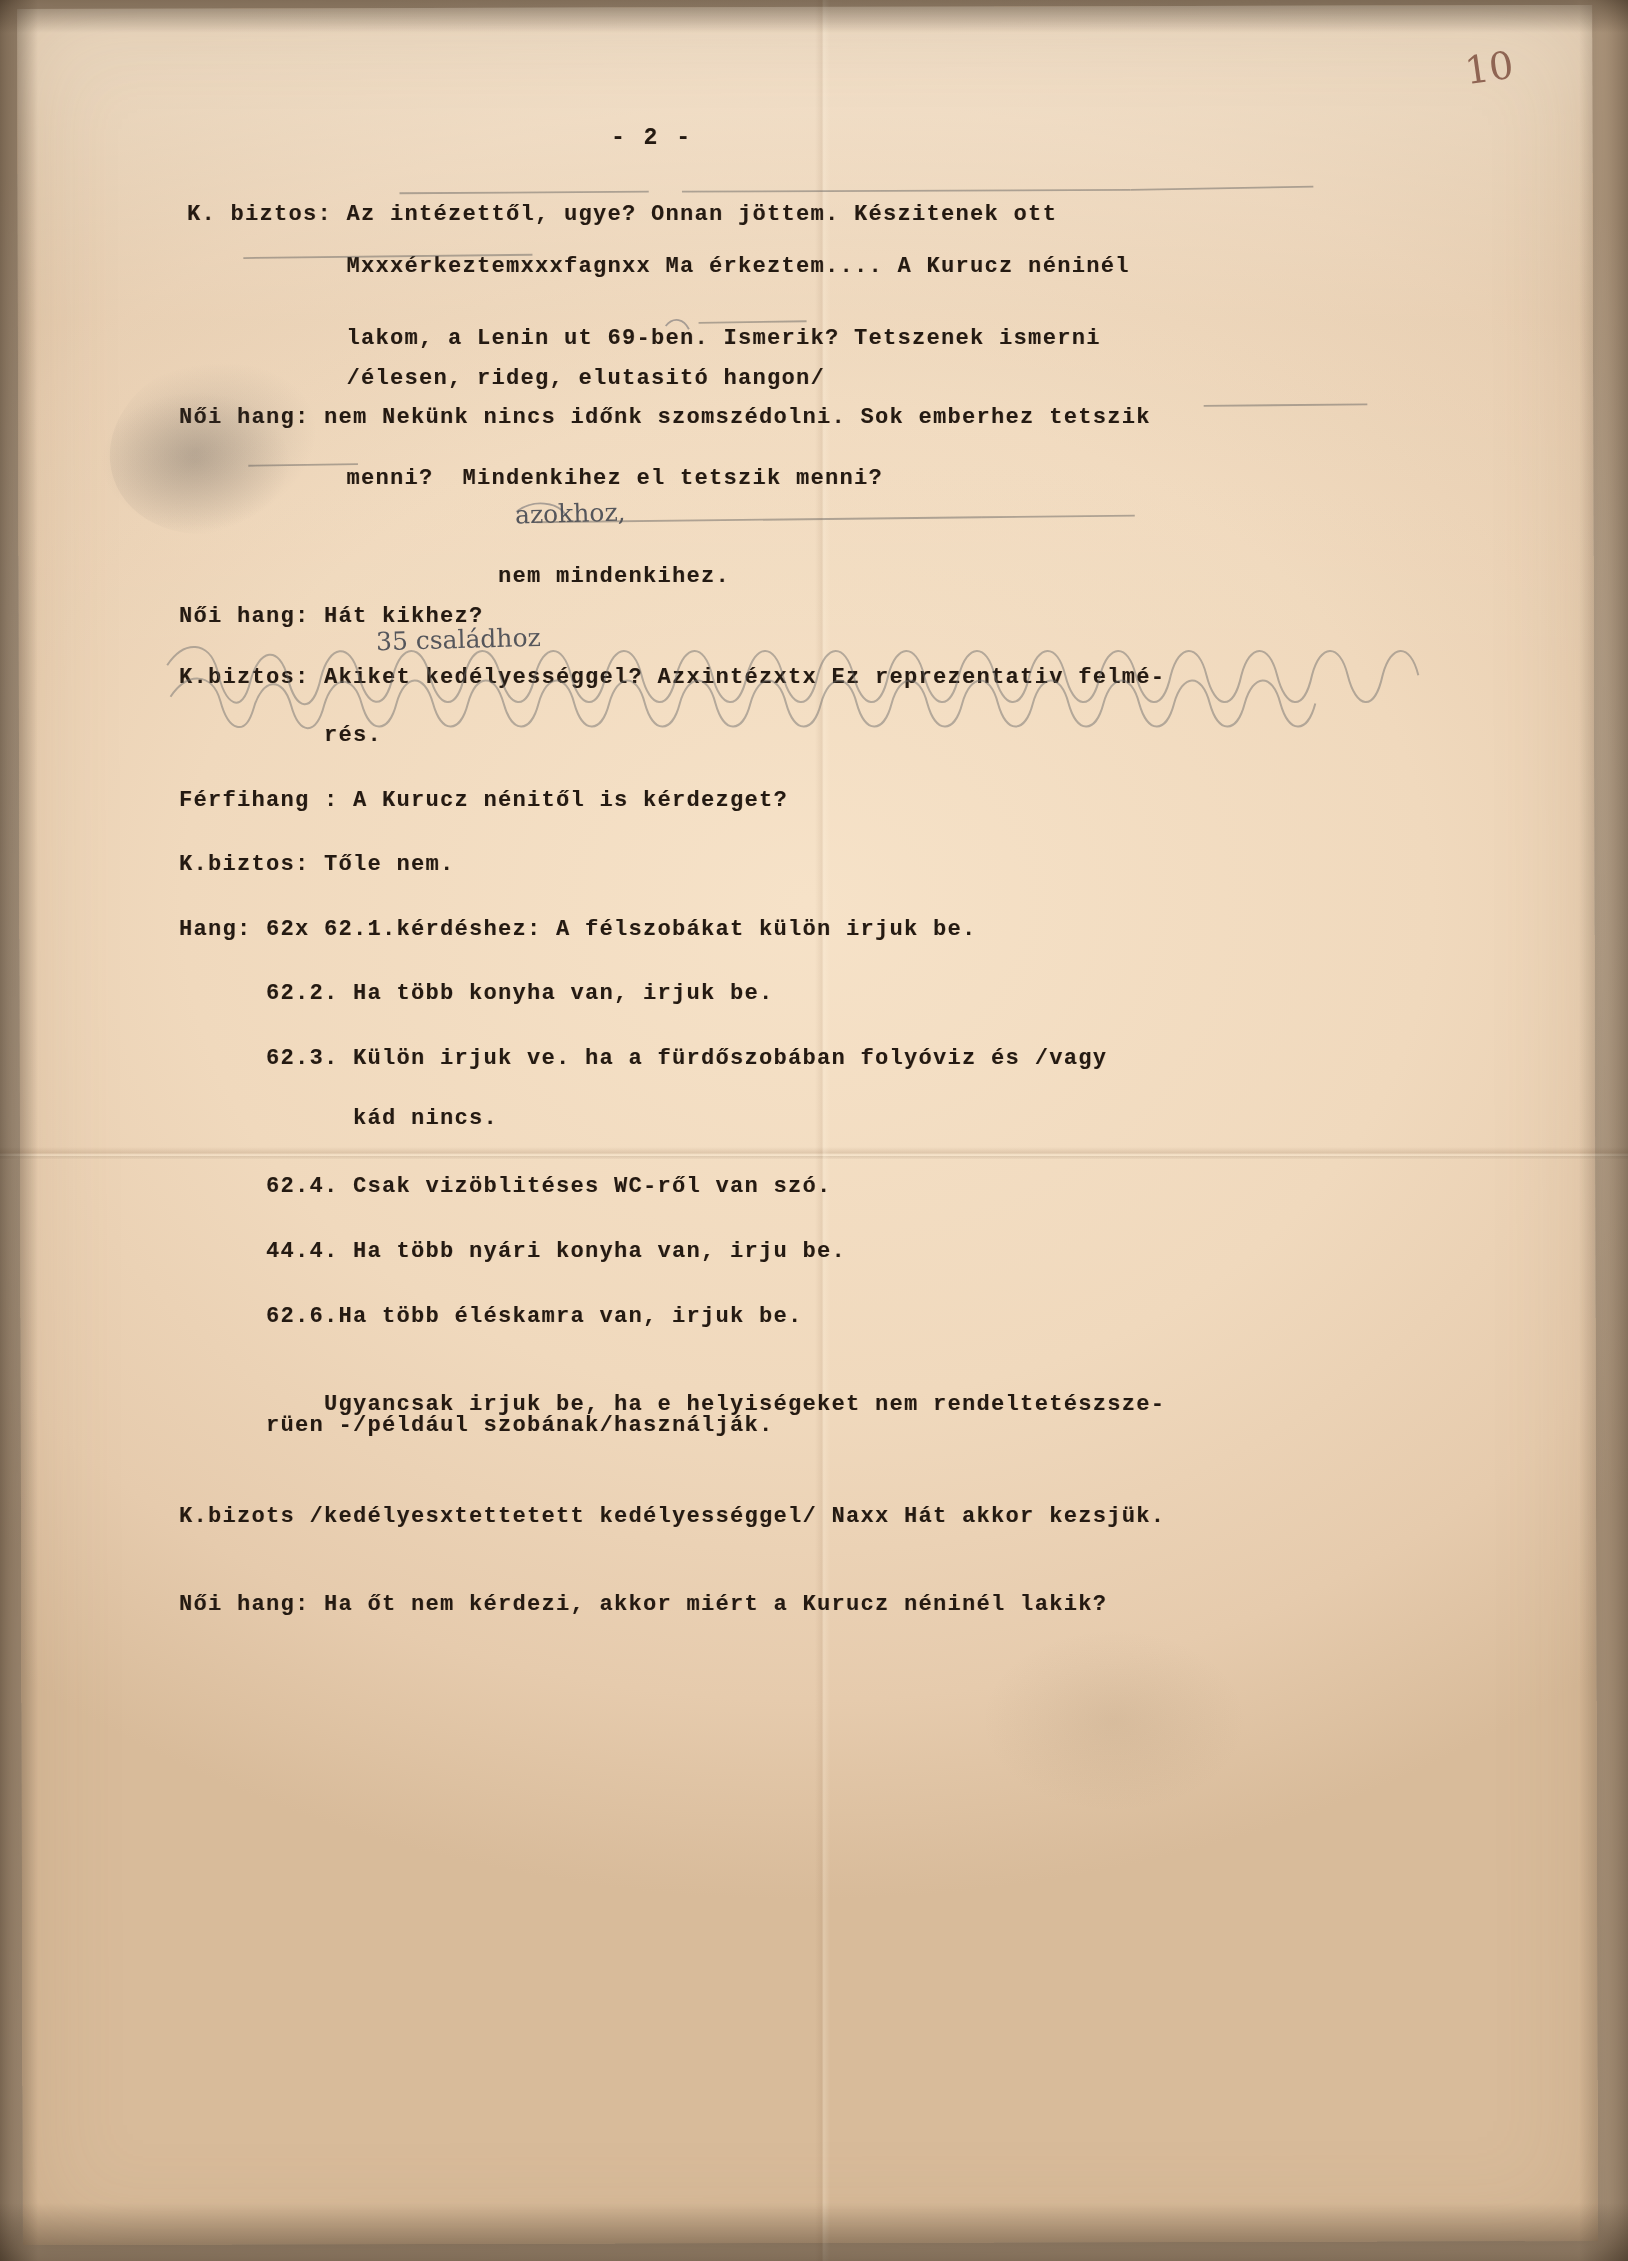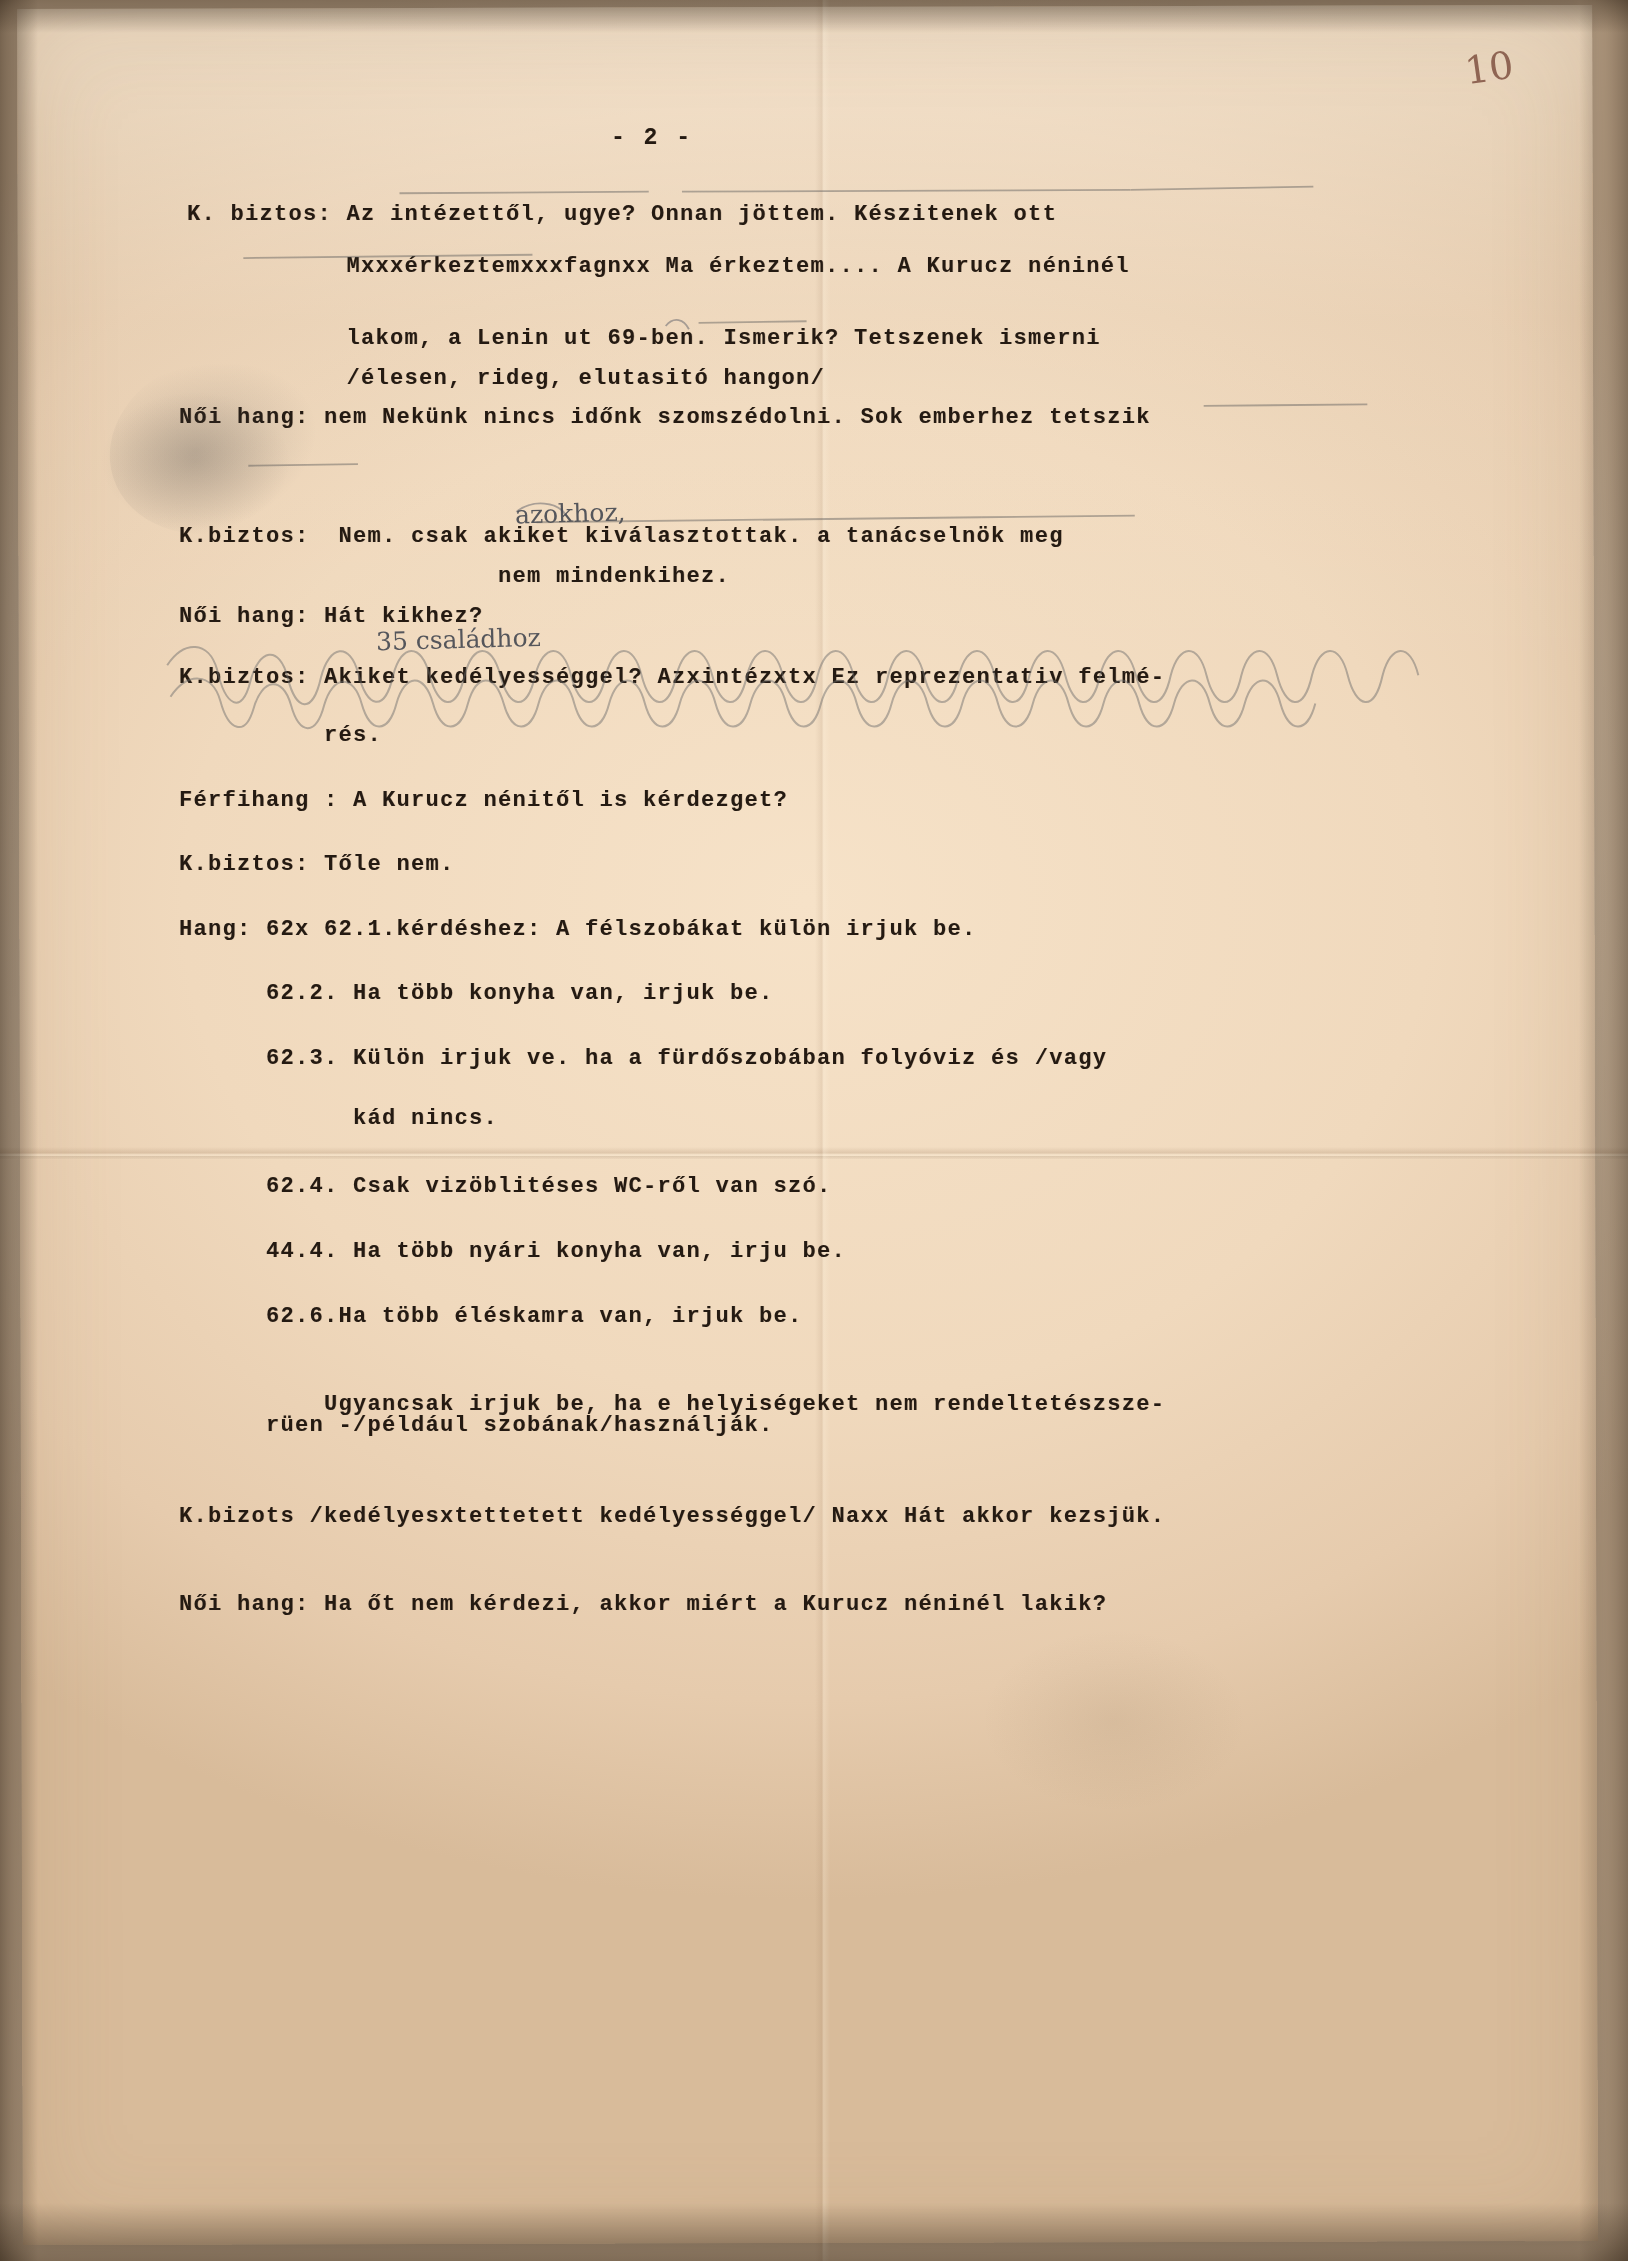--- a/index.html
+++ b/index.html
@@ -152,21 +152,21 @@
 
   <div class="typed">
 
     <div class="pgnum">- 2 -</div>
 
     <div class="ln" style="left:187px; top:202px;">K. biztos: Az intézettől, ugye? Onnan jöttem. Készitenek ott</div>
     <div class="ln" style="left:187px; top:254px;">           Mxxxérkeztemxxxfagnxx Ma érkeztem.... A Kurucz néninél</div>
     <div class="ln" style="left:187px; top:326px;">           lakom, a Lenin ut 69-ben. Ismerik? Tetszenek ismerni</div>
     <div class="ln" style="left:187px; top:366px;">           /élesen, rideg, elutasitó hangon/</div>
     <div class="ln" style="left:179px; top:405px;">Női hang: nem Nekünk nincs időnk szomszédolni. Sok emberhez tetszik</div>
-    <div class="ln" style="left:179px; top:524px;">K.biztos:  Nem. csak akiket kiválasztottak. a tanácselnök meg</div>
+    <div class="ln" style="left:187px; top:466px;">           menni?  Mindenkihez el tetszik menni?</div>
     <div class="ln" style="left:179px; top:564px;">                      nem mindenkihez.</div>
     <div class="ln" style="left:179px; top:604px;">Női hang: Hát kikhez?</div>
     <div class="ln" style="left:179px; top:665px;">K.biztos: Akiket kedélyességgel? Azxintézxtx Ez reprezentativ felmé-</div>
     <div class="ln" style="left:179px; top:723px;">          rés.</div>
     <div class="ln" style="left:179px; top:788px;">Férfihang : A Kurucz nénitől is kérdezget?</div>
     <div class="ln" style="left:179px; top:852px;">K.biztos: Tőle nem.</div>
     <div class="ln" style="left:179px; top:917px;">Hang: 62x 62.1.kérdéshez: A félszobákat külön irjuk be.</div>
     <div class="ln" style="left:179px; top:981px;">      62.2. Ha több konyha van, irjuk be.</div>
     <div class="ln" style="left:179px; top:1046px;">      62.3. Külön irjuk ve. ha a fürdőszobában folyóviz és /vagy</div>
     <div class="ln" style="left:179px; top:1106px;">            kád nincs.</div>

